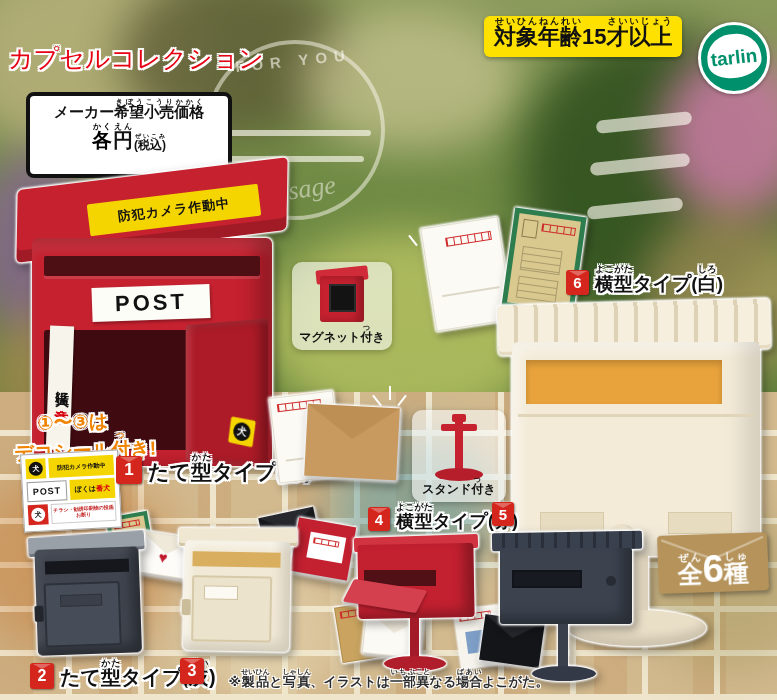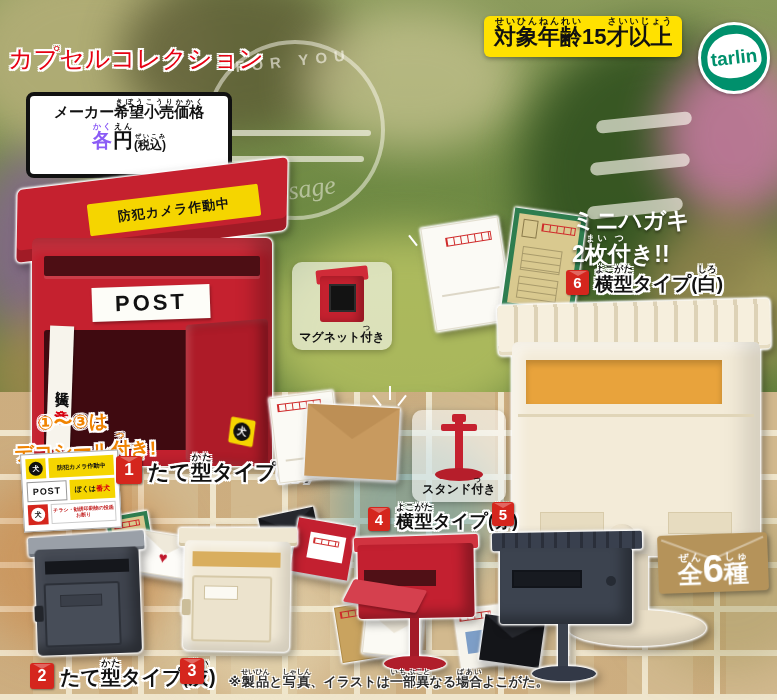--- a/index.html
+++ b/index.html
@@ -86,21 +86,21 @@
         <span class="abs" data-name="message-pane" style="left:8px;top:62px;width:40px;height:22px;border:1px solid #a89a6a;background:repeating-linear-gradient(180deg,rgba(0,0,0,0) 0 6px,#a89a6a 6px 7px);"></span>
       </div>
     </div>
   </div>
 
   <div class="abs tsw2" data-name="brand-logo" style="left:8px;top:42px;font-size:25px;font-weight:400;color:#e60012;letter-spacing:0;">カプセルコレクション</div>
 
   <div class="abs" data-name="price-box" style="left:26px;top:92px;width:206px;height:86px;background:#fff;border:4px solid #111;border-radius:8px;padding:2px 6px;">
     <div data-name="price-label" style="text-align:center;font-size:15px;font-weight:900;color:#111;line-height:1.5;"><ruby>メーカー</ruby><ruby>希望<rt>きぼう</rt></ruby><ruby>小売<rt>こうり</rt></ruby><ruby>価格<rt>かかく</rt></ruby></div>
     <div style="display:flex;align-items:flex-end;justify-content:center;gap:1px;margin-top:-2px;" data-name="price-amount-row">
-      <span data-name="price-each" style="font-size:20px;font-weight:900;color:#8b5cf6;"><ruby>各<rt>かく</rt></ruby></span>
+      <span data-name="price-each" style="font-size:20px;font-weight:900;color:#000000;"><ruby>各<rt>かく</rt></ruby></span>
       <span data-name="price-yen" style="font-size:20px;font-weight:900;color:#111;"><ruby>円<rt>えん</rt></ruby></span>
       <span data-name="price-tax" style="font-size:12px;font-weight:900;color:#111;"><ruby>(税込)<rt>ぜいこみ</rt></ruby></span>
     </div>
   </div>
 
   <div class="abs" data-name="age-notice" style="left:484px;top:16px;background:#ffe100;border-radius:6px;padding:2px 10px 5px;font-size:22px;font-weight:900;color:#111;box-shadow:0 2px 4px rgba(0,0,0,.3);"><ruby>対象<rt>せいひん</rt></ruby><ruby>年齢<rt>ねんれい</rt></ruby><ruby>15</ruby><ruby>才<rt>さい</rt></ruby><ruby>以上<rt>いじょう</rt></ruby></div>
 
   <div class="abs" data-name="tarlin-logo" style="left:698px;top:22px;width:72px;height:72px;border-radius:50%;background:#00906c;border:3px solid #fff;box-shadow:0 1px 4px rgba(0,0,0,.35);">
     <div class="abs" data-name="tarlin-logo-bubble" style="left:6px;top:9px;right:6px;bottom:13px;background:#fff;border-radius:55% 55% 60% 60%/65% 65% 45% 45%;transform:rotate(-8deg);"></div>
     <div class="abs flex" data-name="tarlin-logo-text" style="left:0;top:0;width:66px;height:66px;font-size:19px;font-weight:900;color:#00906c;transform:rotate(-6deg);">tarlin</div>
@@ -226,24 +226,20 @@
   <div class="bubble" data-name="stand-callout" style="left:412px;top:410px;width:94px;height:92px;">
     <div class="abs" data-name="mini-stand" style="left:18px;top:4px;width:58px;height:66px;">
       <div class="abs" data-name="stand-top" style="left:22px;top:0;width:14px;height:8px;background:#c5212f;border-radius:2px;"></div>
       <div class="abs" data-name="stand-crossbar" style="left:11px;top:10px;width:36px;height:7px;background:#c5212f;border-radius:2px;"></div>
       <div class="abs" data-name="stand-pole" style="left:25px;top:6px;width:8px;height:54px;background:#c5212f;"></div>
       <div class="abs" data-name="stand-base" style="left:5px;top:54px;width:48px;height:13px;background:#b61e2b;border-radius:50%;"></div>
     </div>
     <div class="bubble-label" data-name="stand-callout-label"><ruby>スタンド</ruby><ruby>付<rt>つ</rt></ruby><ruby>き</ruby></div>
   </div>
 
-  <div class="abs" data-name="mini-postcards-note" style="left:572px;top:208px;color:#fff;font-weight:900;text-shadow:0 2px 3px rgba(0,0,0,.45);line-height:1.08;">
-    <div data-name="mini-postcards-line1" style="font-size:23px;">ミニハガキ</div>
-    <div data-name="mini-postcards-line2" style="font-size:23px;"><ruby>2</ruby><ruby>枚<rt>まい</rt></ruby><ruby>付<rt>つ</rt></ruby><ruby>き!!</ruby></div>
-  </div>
 
   <div class="itemlabel" data-name="item-label-6" style="left:566px;top:264px;">
     <span class="numbadge" data-name="item-number-badge" style="width:23px;height:25px;font-size:15px;margin-bottom:2px;">6</span>
     <span class="txt tsw2" data-name="item-label-text" style="font-size:19px;"><ruby>横型<rt>よこがた</rt></ruby><ruby>タイプ(</ruby><ruby>白<rt>しろ</rt></ruby><ruby>)</ruby></span>
   </div>
 
   <div class="abs cutout" data-name="mailbox-photo-white-horizontal" style="left:492px;top:296px;width:285px;height:352px;">
     <div class="abs" data-name="mailbox-roof-ridged" style="left:6px;top:6px;width:272px;height:46px;border-radius:4px;transform:rotate(-1.5deg);
                 background:repeating-linear-gradient(90deg,#f6efdd 0 16px,#ddd2b6 16px 20px);box-shadow:0 4px 0 #e6dcc2;"></div>
     <div class="abs" data-name="mailbox-body" style="left:20px;top:46px;width:248px;height:214px;background:#f3ebd8;border-radius:6px;box-shadow:inset -16px -10px 22px rgba(0,0,0,.12),inset 8px 8px 12px rgba(255,255,255,.5);"></div>

